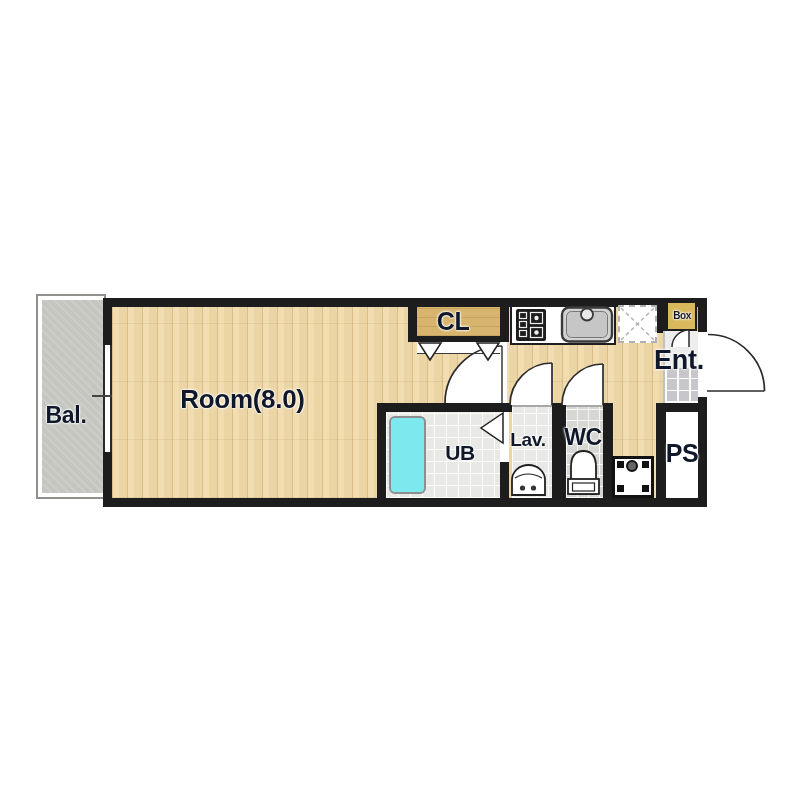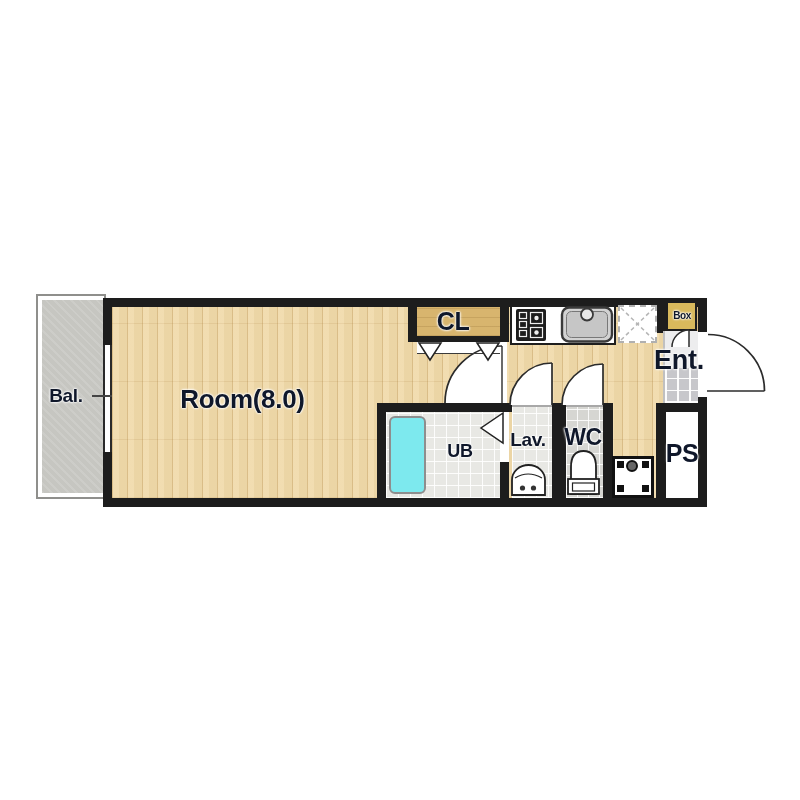--- a/index.html
+++ b/index.html
@@ -182,23 +182,23 @@
     <g>
       <rect x="613.5" y="457.5" width="39" height="39" fill="#ffffff" stroke="#111" stroke-width="3"></rect>
       <rect x="617" y="461" width="7" height="7" fill="#111"></rect>
       <rect x="642" y="461" width="7" height="7" fill="#111"></rect>
       <rect x="617" y="485" width="7" height="7" fill="#111"></rect>
       <rect x="642" y="485" width="7" height="7" fill="#111"></rect>
       <circle cx="632" cy="466" r="5" fill="#666" stroke="#111" stroke-width="2"></circle>
     </g>
   </svg>
 
-  <div class="label" style="left:40px;top:386px;width:52px;font-size:19px;">Bal.</div>
+  <div class="label" style="left:40px;top:404px;width:52px;font-size:23px;">Bal.</div>
   <div class="label" style="left:150px;top:386px;width:185px;font-size:26px;">Room(8.0)</div>
   <div class="label" style="left:424px;top:309px;width:58px;font-size:25px;">CL</div>
-  <div class="label" style="left:432px;top:442px;width:56px;font-size:18px;">UB</div>
+  <div class="label" style="left:432px;top:442px;width:56px;font-size:21px;">UB</div>
   <div class="label" style="left:504px;top:430px;width:48px;font-size:19px;">Lav.</div>
   <div class="label" style="left:561px;top:426px;width:44px;font-size:23px;">WC</div>
   <div class="label" style="left:650px;top:347px;width:58px;font-size:27px;">Ent.</div>
   <div class="label" style="left:661px;top:441px;width:42px;font-size:25px;">PS</div>
   <div class="label" style="left:667px;top:311px;width:30px;font-size:10px;letter-spacing:-0.5px;">Box</div>
 
 </div>
 
 </body></html>

